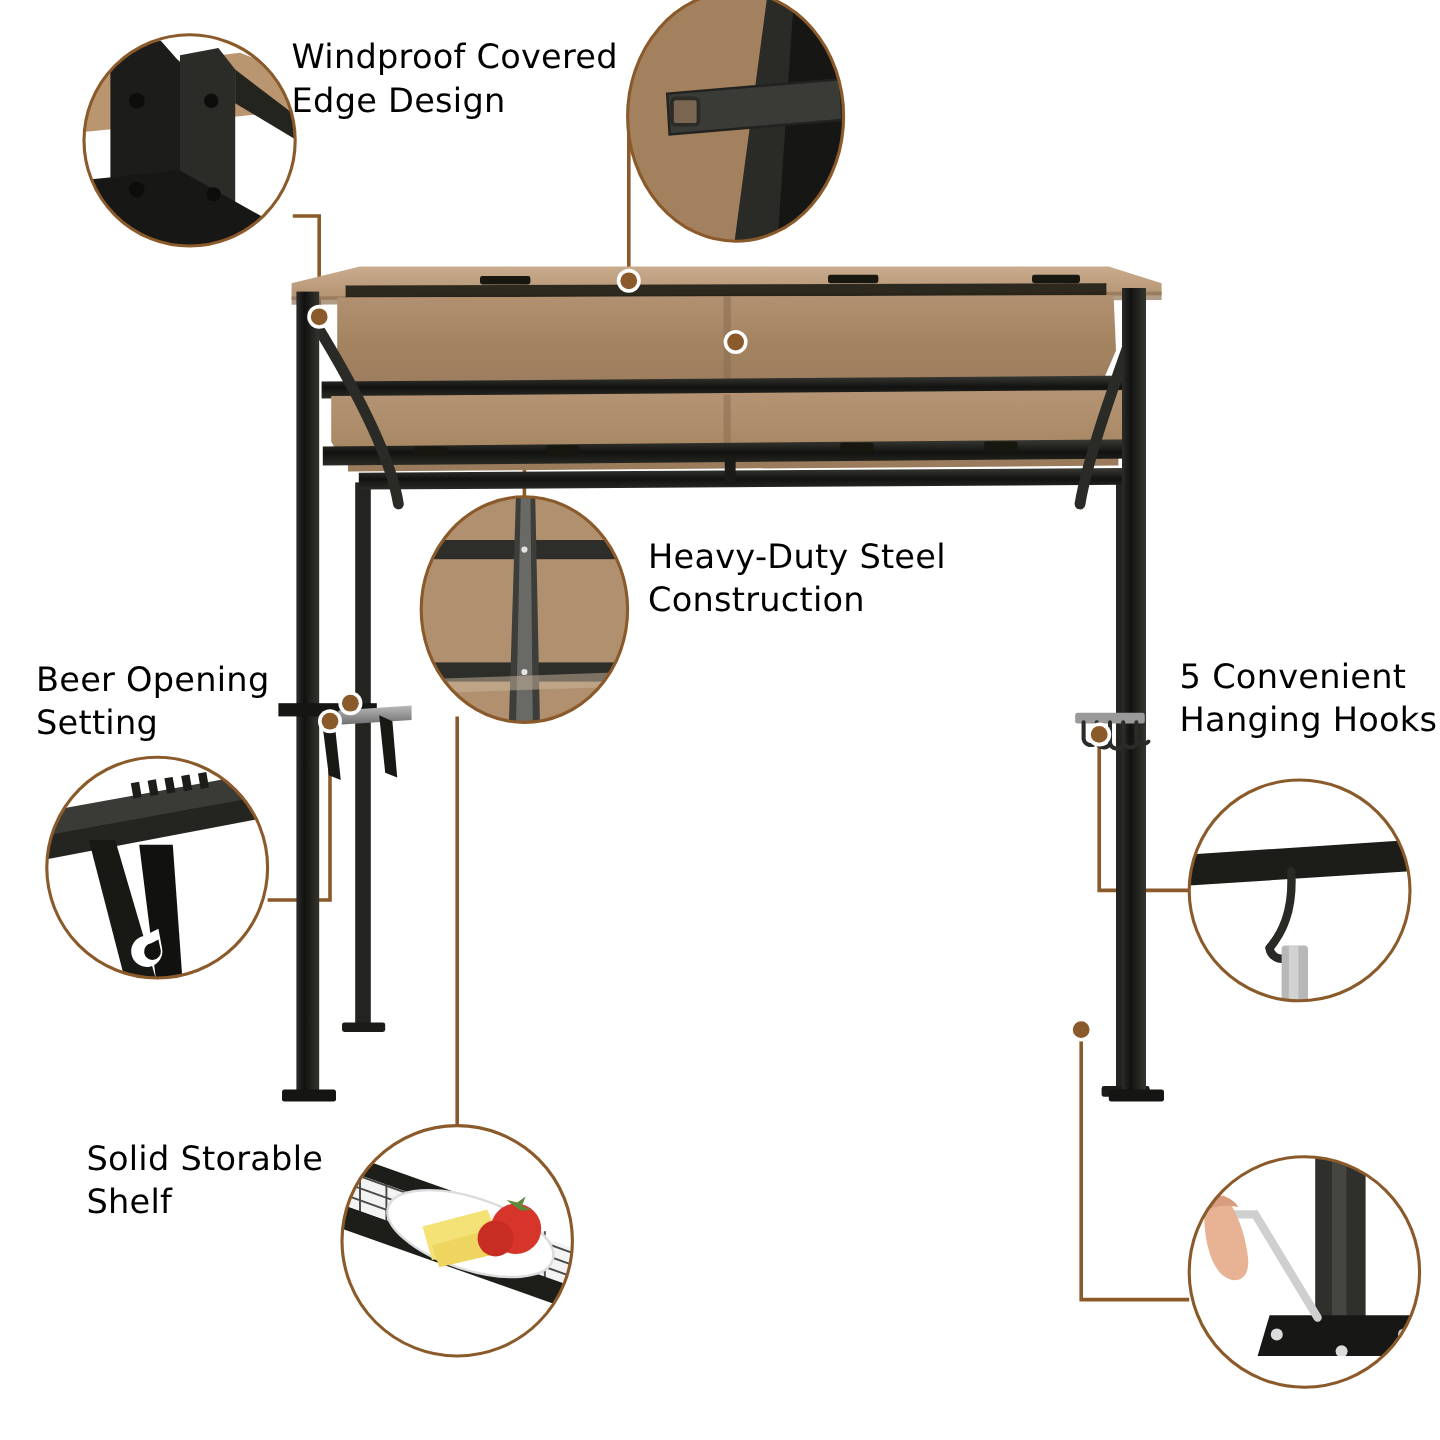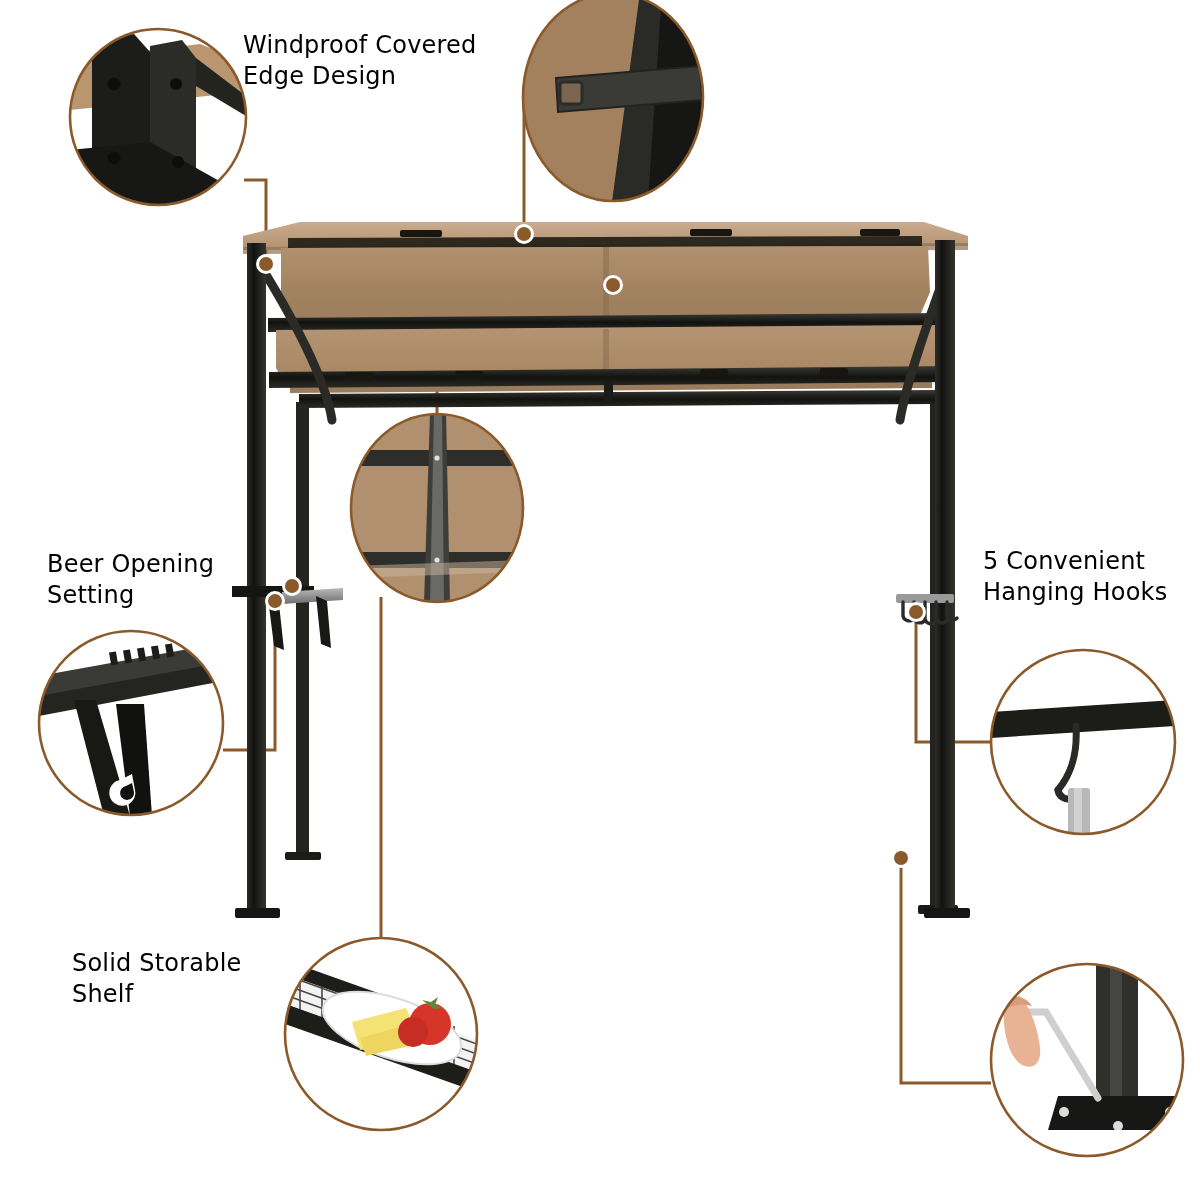--- a/index.html
+++ b/index.html
@@ -15,30 +15,30 @@
     background:#ffffff;
   }
   .svg-layer {
     position:absolute; left:0; top:0;
     width:1200px; height:1200px;
   }
   .callout-label {
     position:absolute;
     color:#000000;
     font-family:"DejaVu Sans", sans-serif;
-    font-size:24px;
+    font-size:28px;
     line-height:1.30;
     letter-spacing:0.2px;
     white-space:pre-line;
     font-weight:400;
   }
   .lbl-windproof  { left:243px; top:30px;  width:330px; }
   .lbl-hook       { left:757px; top:30px;  width:300px; }
   .lbl-steel      { left:540px; top:446px; width:320px; }
-  .lbl-beer       { left:30px;  top:549px; width:250px;margin-left:17px; }
+  .lbl-beer       { left:30px;  top:549px; width:250px; }
   .lbl-hooks      { left:983px; top:546px; width:250px; }
   .lbl-shelf      { left:72px;  top:948px; width:260px; }
   .lbl-anchor     { left:795px; top:1113px;width:280px; }
 </style>
 </head>
 <body>
 
 <div id="stage">
 
   <svg class="svg-layer" viewBox="0 0 1200 1200">
@@ -320,20 +320,22 @@
         <circle cx="901" cy="858" r="10" fill="#ffffff"></circle>
         <circle cx="901" cy="858" r="7" fill="#8B5A2B"></circle>
       </g>
     </g>
   </svg>
 
   <div class="callout-label lbl-windproof">Windproof Covered
 Edge Design</div>
 
 
+  <div class="callout-label lbl-steel">Heavy-Duty Steel
+Construction</div>
 
   <div class="callout-label lbl-beer">Beer Opening
 Setting</div>
 
   <div class="callout-label lbl-hooks">5 Convenient
 Hanging Hooks</div>
 
   <div class="callout-label lbl-shelf">Solid Storable
 Shelf</div>
 

